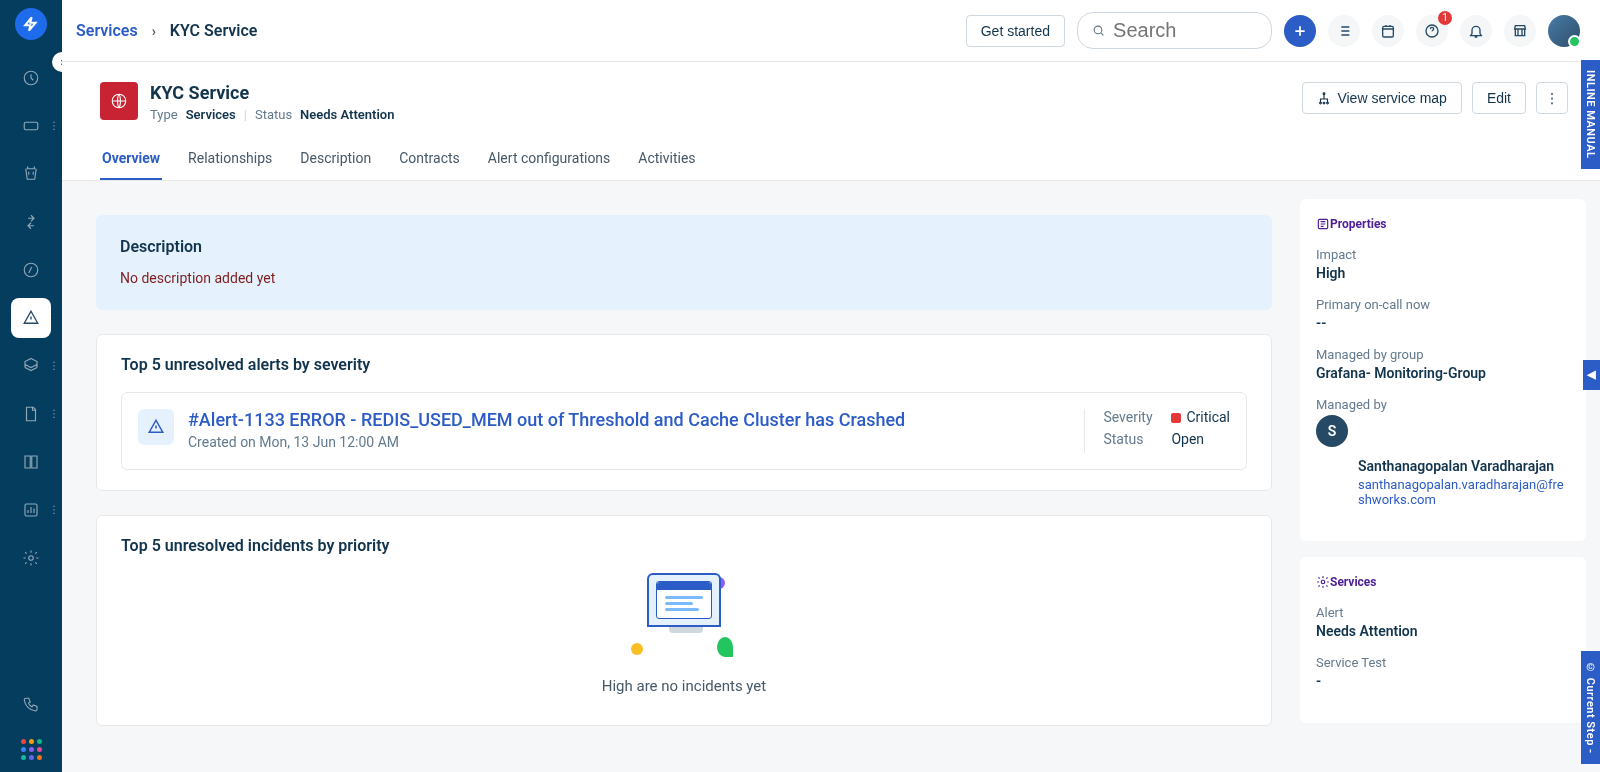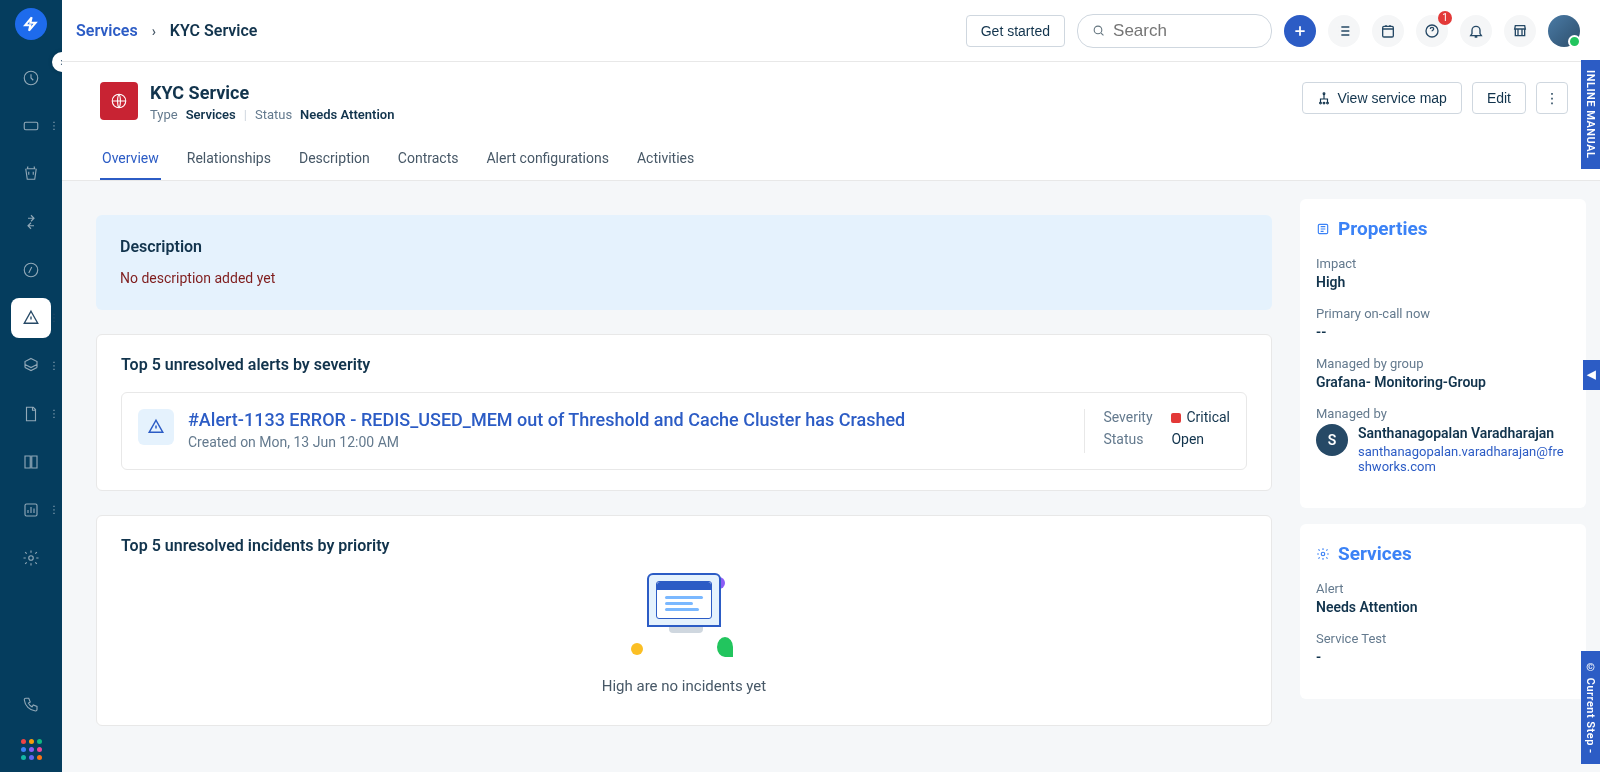--- a/index.html
+++ b/index.html
@@ -20,21 +20,21 @@
 
 .main { flex: 1; display: flex; flex-direction: column; background: #fff; position: relative; }
 .topbar { height: 62px; border-bottom: 1px solid #e8e8e8; display: flex; align-items: center; padding: 0 20px 0 14px; gap: 10px; }
 .breadcrumb { display: flex; align-items: center; gap: 14px; font-size: 16px; font-weight: 600; }
 .breadcrumb a { color: #2c5cc5; text-decoration: none; cursor: pointer; }
 .breadcrumb .chev { color: #475867; font-size: 14px; }
 .breadcrumb .current { color: #12344d; }
 .topbar-right { margin-left: auto; display: flex; align-items: center; gap: 12px; }
 .btn { border: 1px solid #cfd7df; border-radius: 4px; padding: 7px 14px; background: #fff; cursor: pointer; font-size: 14px; color: #12344d; font-weight: 500; }
 .search-box { display: flex; align-items: center; border: 1px solid #cfd7df; border-radius: 16px; padding: 6px 14px; width: 195px; gap: 8px; color: #64757f; }
-.search-box input { border: none; outline: none; font-size: 17px; width: 100%; color: #12344d; }
+.search-box input { border: none; outline: none; font-size: 20px; width: 100%; color: #12344d; }
 .icon-btn { width: 32px; height: 32px; border-radius: 50%; background: #f5f6f7; display: flex; align-items: center; justify-content: center; cursor: pointer; color: #264966; position: relative; }
 .icon-btn.blue { background: #2c5cc5; color: #fff; }
 .badge { position: absolute; top: -4px; right: -4px; background: #e33938; color: #fff; font-size: 10px; width: 14px; height: 14px; border-radius: 50%; display: flex; align-items: center; justify-content: center; }
 .avatar { width: 32px; height: 32px; border-radius: 50%; background: linear-gradient(135deg, #4a7ba6, #2d4e6b); position: relative; }
 .avatar::after { content: ''; position: absolute; width: 9px; height: 9px; background: #22c55e; border: 2px solid #fff; border-radius: 50%; bottom: -1px; right: -1px; }
 
 
 .page-head { padding: 20px 32px 0 38px; display: flex; align-items: flex-start; gap: 12px; }
 .service-icon { width: 38px; height: 38px; background: #c82333; border-radius: 4px; display: flex; align-items: center; justify-content: center; color: #fff; }
 .service-title h1 { font-size: 18px; font-weight: 700; color: #12344d; margin-bottom: 4px; }
@@ -42,21 +42,21 @@
 .service-meta .lbl { color: #647a8e; }
 .service-meta .val { color: #12344d; font-weight: 600; }
 .service-meta .divider { color: #cfd7df; }
 .head-actions { margin-left: auto; display: flex; gap: 10px; }
 .btn-icon-text { display: flex; align-items: flex-end; gap: 6px; }
 .btn-more { width: 32px; padding: 7px 0; display: flex; align-items: center; justify-content: center; }
 
 
 .tabs { display: flex; gap: 24px; padding: 18px 38px 0; border-bottom: 1px solid #e8e8e8; box-shadow: 0 2px 3px rgba(0,0,0,0.04); }
 .tab { padding: 10px 2px 12px; color: #475867; cursor: pointer; font-size: 14px; border-bottom: 2px solid transparent; }
-.tab.active { color: #2c5cc5; border-bottom-color: #2c5cc5; font-weight: 400; }
+.tab.active { color: #2c5cc5; border-bottom-color: #2c5cc5; font-weight: 700; }
 
 
 .content { flex: 1; display: flex; background: #f5f7f9; overflow: hidden; }
 .content-main { flex: 1; padding: 34px 28px 12px 34px; overflow-y: auto; }
 .card { background: #fff; border: 1px solid #e8e8e8; border-radius: 6px; margin-bottom: 24px; }
 .card.desc { background: #e5f2fd; border: none; padding: 22px 24px 24px; }
 .card.desc h3 { font-size: 16px; font-weight: 600; margin-bottom: 14px; color: #12344d; }
 .card.desc p { color: #7f1d1d; font-size: 14px; }
 .card-pad { padding: 20px 24px; }
 .card h3.section { font-size: 16px; font-weight: 600; color: #12344d; margin-bottom: 18px; }
@@ -85,27 +85,27 @@
 .monitor-line.l3 { top: 26px; left: 8px; width: 34px; }
 .circle-dot { position: absolute; width: 12px; height: 12px; border-radius: 50%; }
 .circle-dot.purple { background: #8b5cf6; top: 4px; right: 14px; }
 .circle-dot.yellow { background: #fbbf24; bottom: 8px; left: 2px; }
 .leaf { position: absolute; bottom: 6px; right: 6px; width: 16px; height: 20px; background: #22c55e; border-radius: 50% 50% 0 50%; }
 .incidents p { color: #475867; font-size: 15px; }
 
 
 .right-panel { width: 300px; padding: 18px 14px 0 0; overflow-y: auto; }
 .panel-card { background: #fff; border-radius: 6px; padding: 18px 16px; margin-bottom: 16px; }
-.panel-card h4 { display: flex; align-items: center; gap: 8px; font-size: 19px; font-weight: 700; color: #3b82f6; margin-bottom: 16px; }
+.panel-card h4 { display: flex; align-items: center; font-size: 12px; font-weight: 700; color: #4c1d95; margin-bottom: 16px; }
 .prop-item { margin-bottom: 16px; }
 .prop-label { font-size: 13px; color: #647a8e; margin-bottom: 3px; }
 .prop-value { font-size: 14px; font-weight: 600; color: #12344d; }
 .managed-by { display: flex; gap: 10px; align-items: flex-start; }
 .mb-avatar { width: 32px; height: 32px; border-radius: 50%; background: #264966; color: #fff; display: flex; align-items: center; justify-content: center; font-weight: 600; flex-shrink: 0; }
-.mb-name { font-size: 14px; font-weight: 600; color: #12344d; line-height: 1.3; }
+.mb-name { font-size: 14px; font-weight: 600; color: #12344d; line-height: 1.3; margin-top: 42px; }
 .mb-email { font-size: 13px; color: #2c5cc5; cursor: pointer; word-break: break-all; margin-top: 2px; }
 
 
 .side-tab { position: absolute; right: 0; background: #2c5cc5; color: #fff; font-size: 11px; writing-mode: vertical-rl; padding: 10px 3px; cursor: pointer; text-align: center; font-weight: 600; letter-spacing: 0.5px; }
 .side-tab.top { top: 60px; }
 .side-tab.arrow { top: 360px; background: #2c5cc5; padding: 8px 2px; }
 .side-tab.bottom { bottom: 8px; }
 
 svg { display: block; }
 </style>

